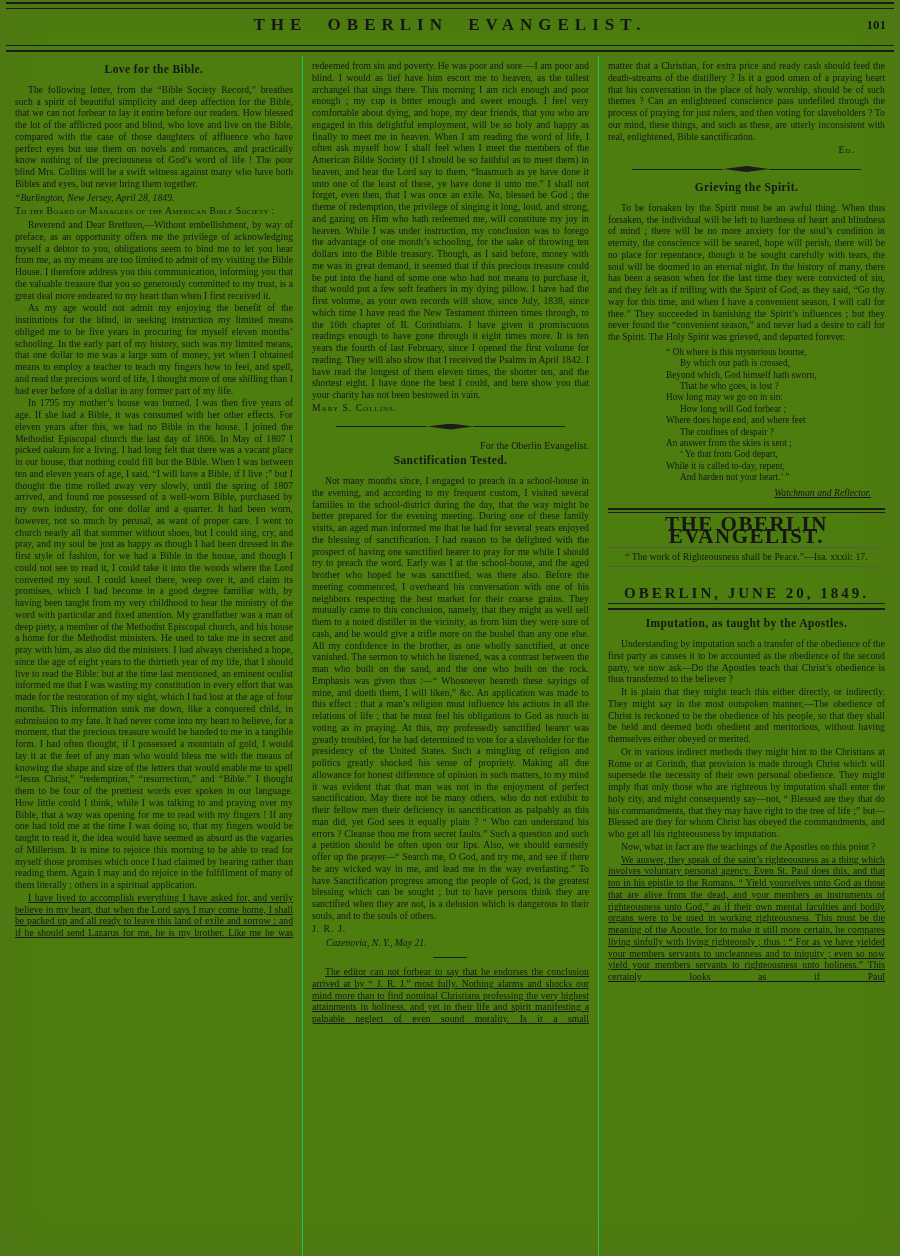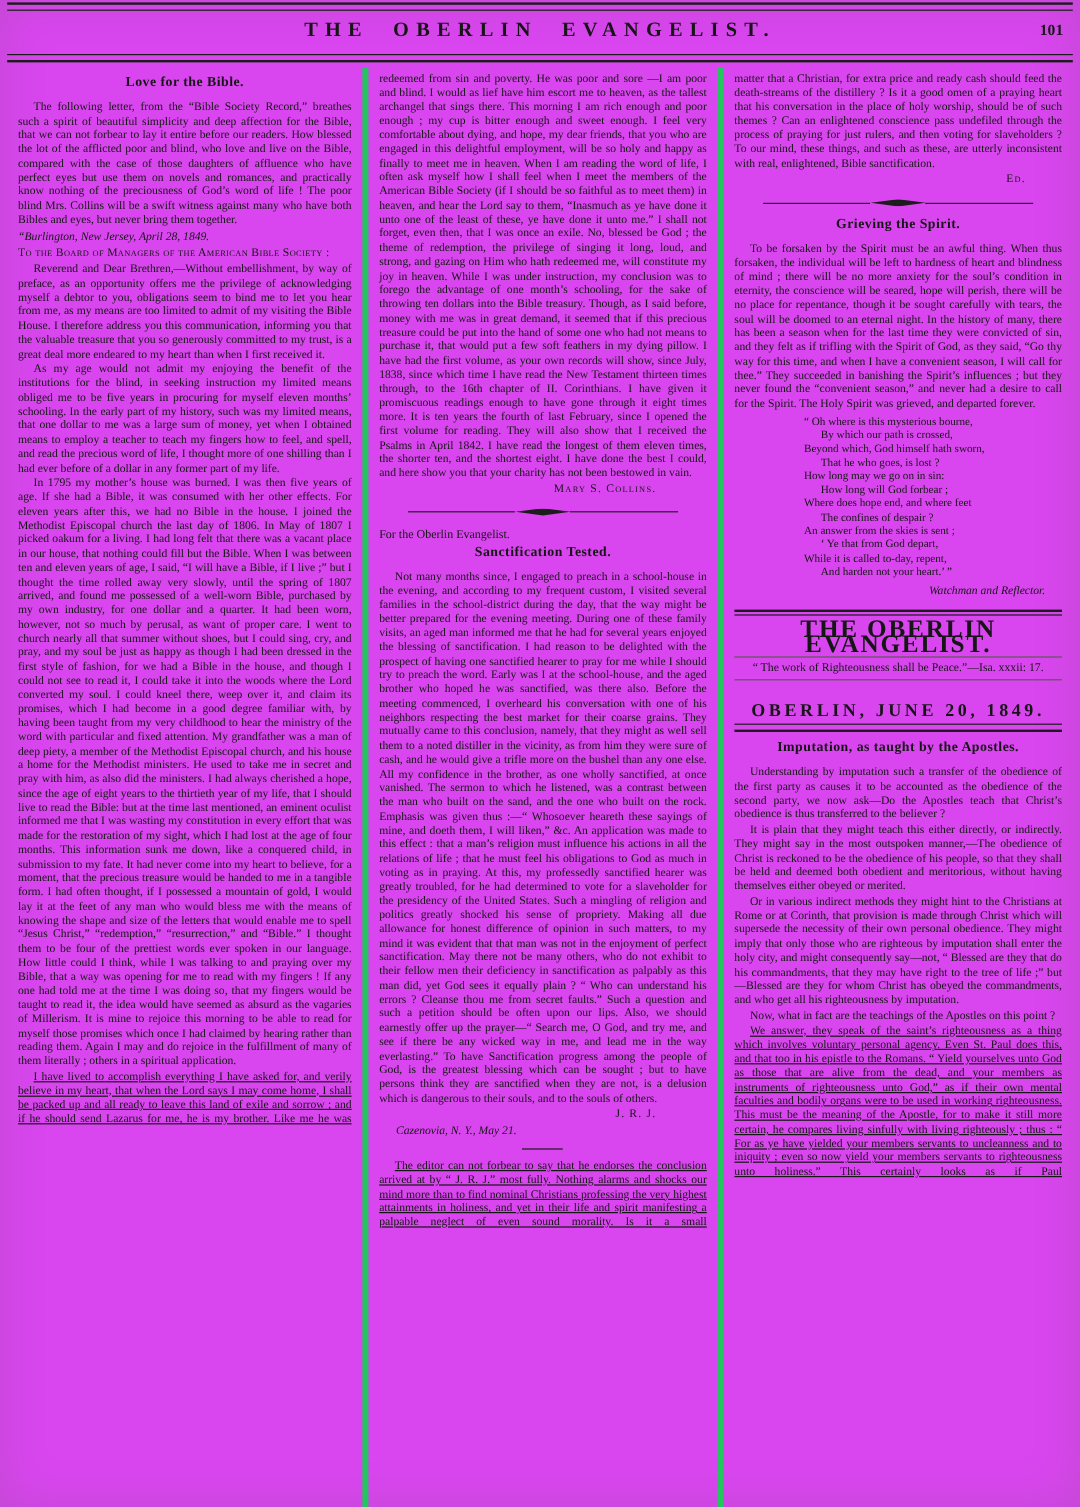--- a/index.html
+++ b/index.html
@@ -1,20 +1,20 @@
 <!DOCTYPE html>
 <html><head>
 <meta charset="utf-8">
 <style>
   html,body{margin:0;padding:0;background:#888;}
   .page{
     position:relative;
     width:900px;height:1256px;
     margin:0 auto;
-    background:#d946ef;
+    background:#4d7c0f;
     color:#161616;
     font-family:"Liberation Serif", serif;
     overflow:hidden;
     box-shadow:inset 0 0 40px rgba(90,85,70,.18);
   }
   .top-rule{
     height:4px;border-top:2px solid #1c1c1c;border-bottom:1px solid #1c1c1c;
     margin:2px 6px 0 6px;
   }
   .masthead-bar{
@@ -34,39 +34,39 @@
   .columns{
     display:flex;align-items:stretch;
     margin:0 6px;min-height:1200px;
   }
   .col{
     width:33.333%;box-sizing:border-box;
     padding:4px 9px 0 9px;
     font-size:9.7px;line-height:11.75px;
     text-align:justify;
   }
-  .col + .col{border-left:5px solid #22c55e;}
+  .col + .col{border-left:1px solid #22c55e;}
   p{margin:0 0 1px 0;text-indent:13px;}
   p.cont{text-indent:0;}
   p.runon{text-align-last:justify;text-decoration:underline;}
   .article-title{
     text-align:center;font-weight:bold;font-size:11.5px;
     margin:4px 0 8px 0;text-indent:0;letter-spacing:.4px;
   }
-  .for-line{text-align:left;font-size:10px;margin:10px 0 4px 0;text-indent:0;}
+  .for-line{text-align:right;font-size:10px;margin:10px 0 4px 0;text-indent:0;}
   .subhead{
     font-weight:bold;text-align:center;font-size:9.6px;line-height:11.5px;
     margin:6px 0 2px 0;
   }
   .dateline{font-style:italic;text-align:left;padding-right:10px;margin:2px 0;}
   .salutation{font-variant:small-caps;letter-spacing:.3px;margin:1px 0 2px 0;}
-  .signature{text-align:right;padding-right:42px;font-variant:small-caps;letter-spacing:1px;margin:1px 0 2px 0;}
+  .signature{padding-right:42px;font-variant:small-caps;letter-spacing:1px;margin:1px 0 2px 0;}
   .sig-ed{text-align:right;padding-right:30px;font-variant:small-caps;letter-spacing:1px;margin:2px 0 4px 0;}
   .place-date{font-style:italic;padding-left:14px;margin:3px 0 2px 0;}
-  .attribution{font-style:italic;text-align:right;padding-right:14px;margin:3px 0 6px 0;}
+  .attribution{font-style:italic;text-align:right;padding-right:14px;margin:3px 0 6px 0;text-decoration:underline;}
   .divider{
     display:flex;align-items:center;margin:10px 24px 10px 24px;
   }
   .divider::before,.divider::after{content:"";flex:1;border-top:1px solid #1c1c1c;}
   .divider .diamond{
     width:46px;height:6px;background:#1c1c1c;
     clip-path:polygon(0 50%,50% 0,100% 50%,50% 100%);
   }
   .short-rule{width:34px;border-top:1px solid #1c1c1c;margin:8px auto 8px auto;}
   .poem{margin:4px 0 2px 58px;font-size:9.3px;line-height:11.4px;text-align:left;}

